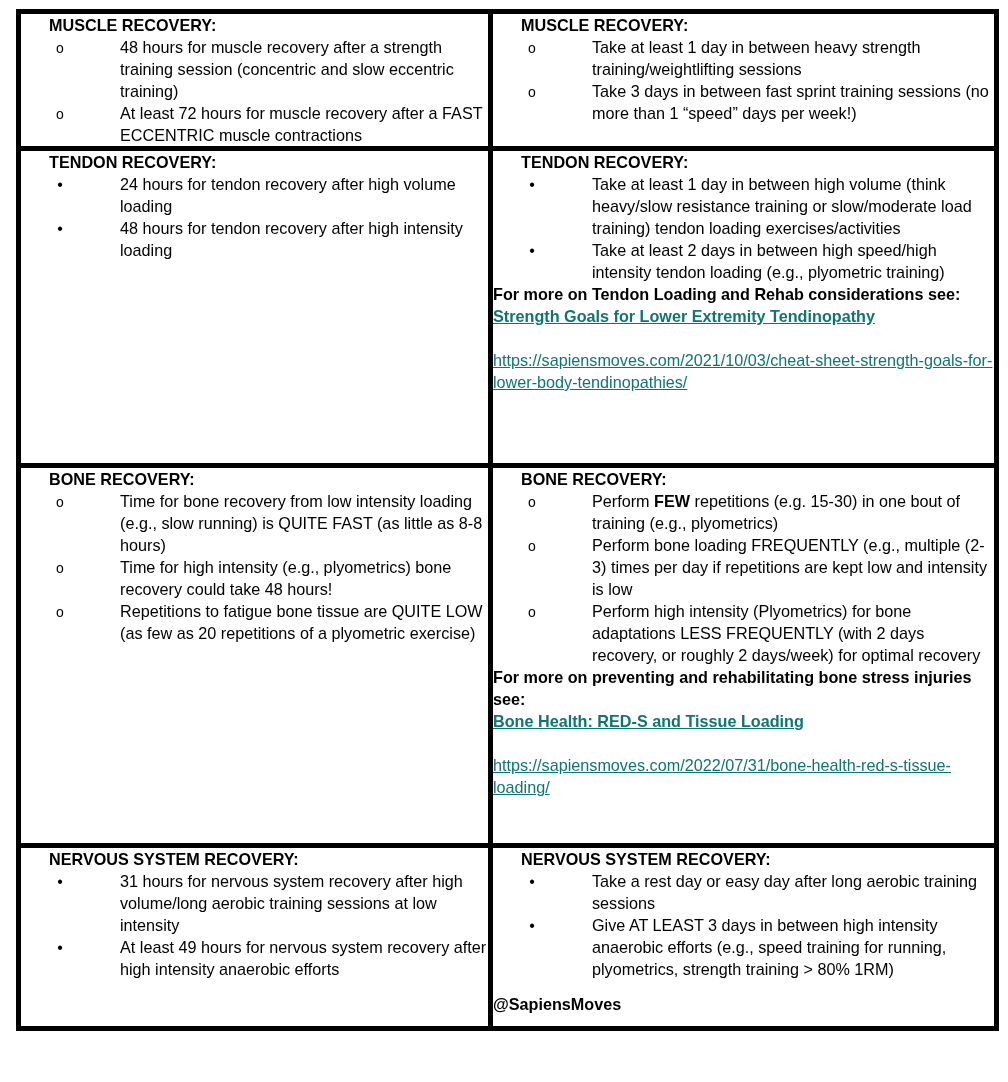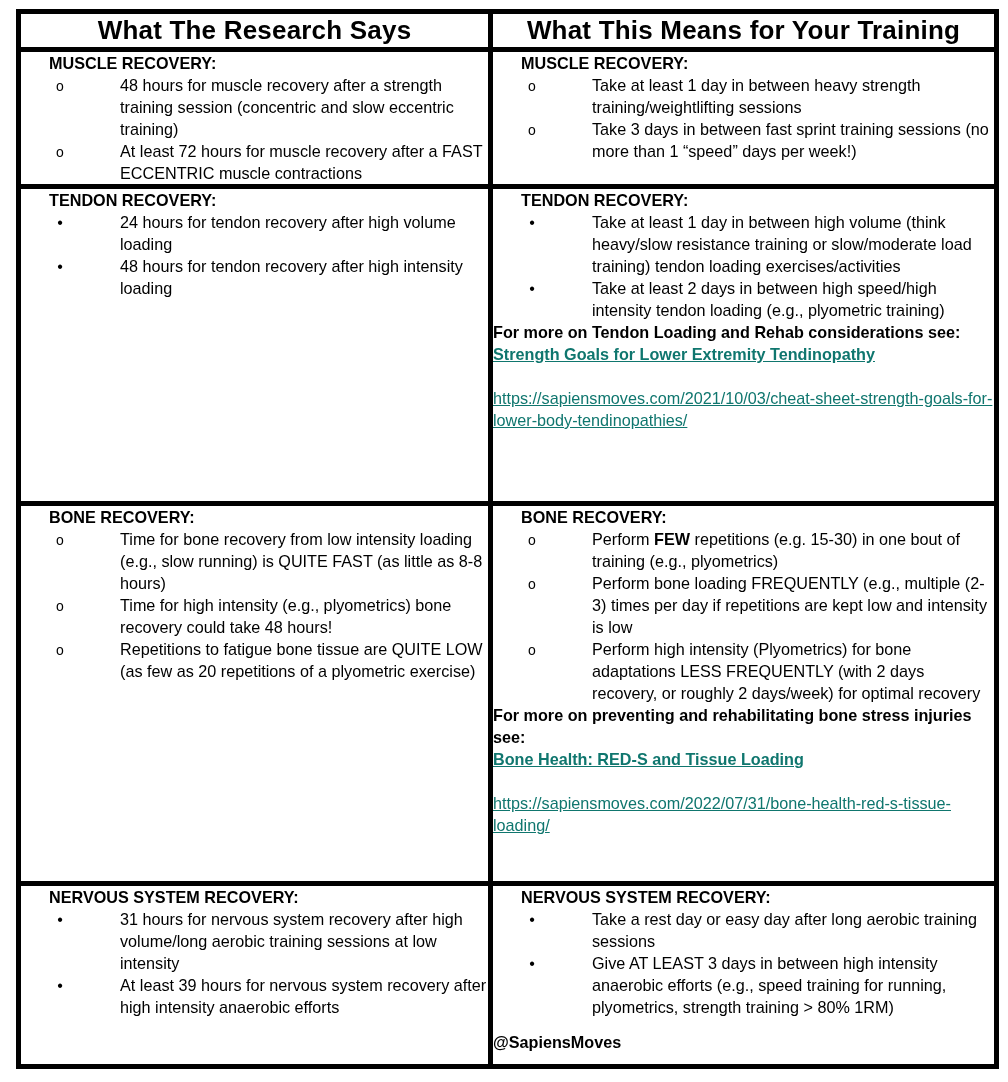--- a/index.html
+++ b/index.html
@@ -26,24 +26,20 @@
 </head>
 <body>
 
 <div class="sheet">
   <table class="grid">
     <colgroup>
         <col style="width:472px">
         <col style="width:506px">
       </colgroup>
     <tbody>
-        <tr>
-      <th class="hdr">What The Research Says</th>
-      <th class="hdr">What This Means for Your Training</th>
-    </tr>
 
     <tr style="height:133px">
       <td class="cell">
         <div class="sec-title">MUSCLE RECOVERY:</div>
         <ul class="items">
           <li><span class="mk mk-circle"></span><span>48 hours for muscle recovery after a strength training session (concentric and slow eccentric training)</span></li>
           <li><span class="mk mk-circle"></span><span>At least 72 hours for muscle recovery after a FAST ECCENTRIC muscle contractions</span></li>
         </ul>
       </td>
       <td class="cell">
@@ -97,21 +93,21 @@
         <div class="spacer"></div>
         <a class="link">https://sapiensmoves.com/2022/07/31/bone-health-red-s-tissue-loading/</a>
       </td>
     </tr>
 
     <tr style="height:183px">
       <td class="cell">
         <div class="sec-title">NERVOUS SYSTEM RECOVERY:</div>
         <ul class="items">
           <li><span class="mk mk-disc"></span><span>31 hours for nervous system recovery after high volume/long aerobic training sessions at low intensity</span></li>
-          <li><span class="mk mk-disc"></span><span>At least 39 hours for nervous system recovery after high intensity anaerobic efforts</span></li>
+          <li><span class="mk mk-disc"></span><span>At least 49 hours for nervous system recovery after high intensity anaerobic efforts</span></li>
         </ul>
       </td>
       <td class="cell">
         <div class="sec-title">NERVOUS SYSTEM RECOVERY:</div>
         <ul class="items">
           <li><span class="mk mk-disc"></span><span>Take a rest day or easy day after long aerobic training sessions</span></li>
           <li><span class="mk mk-disc"></span><span>Give AT LEAST 3 days in between high intensity anaerobic efforts (e.g., speed training for running, plyometrics, strength training &gt; 80% 1RM)</span></li>
         </ul>
         <div class="sig">@SapiensMoves</div>
       </td>

